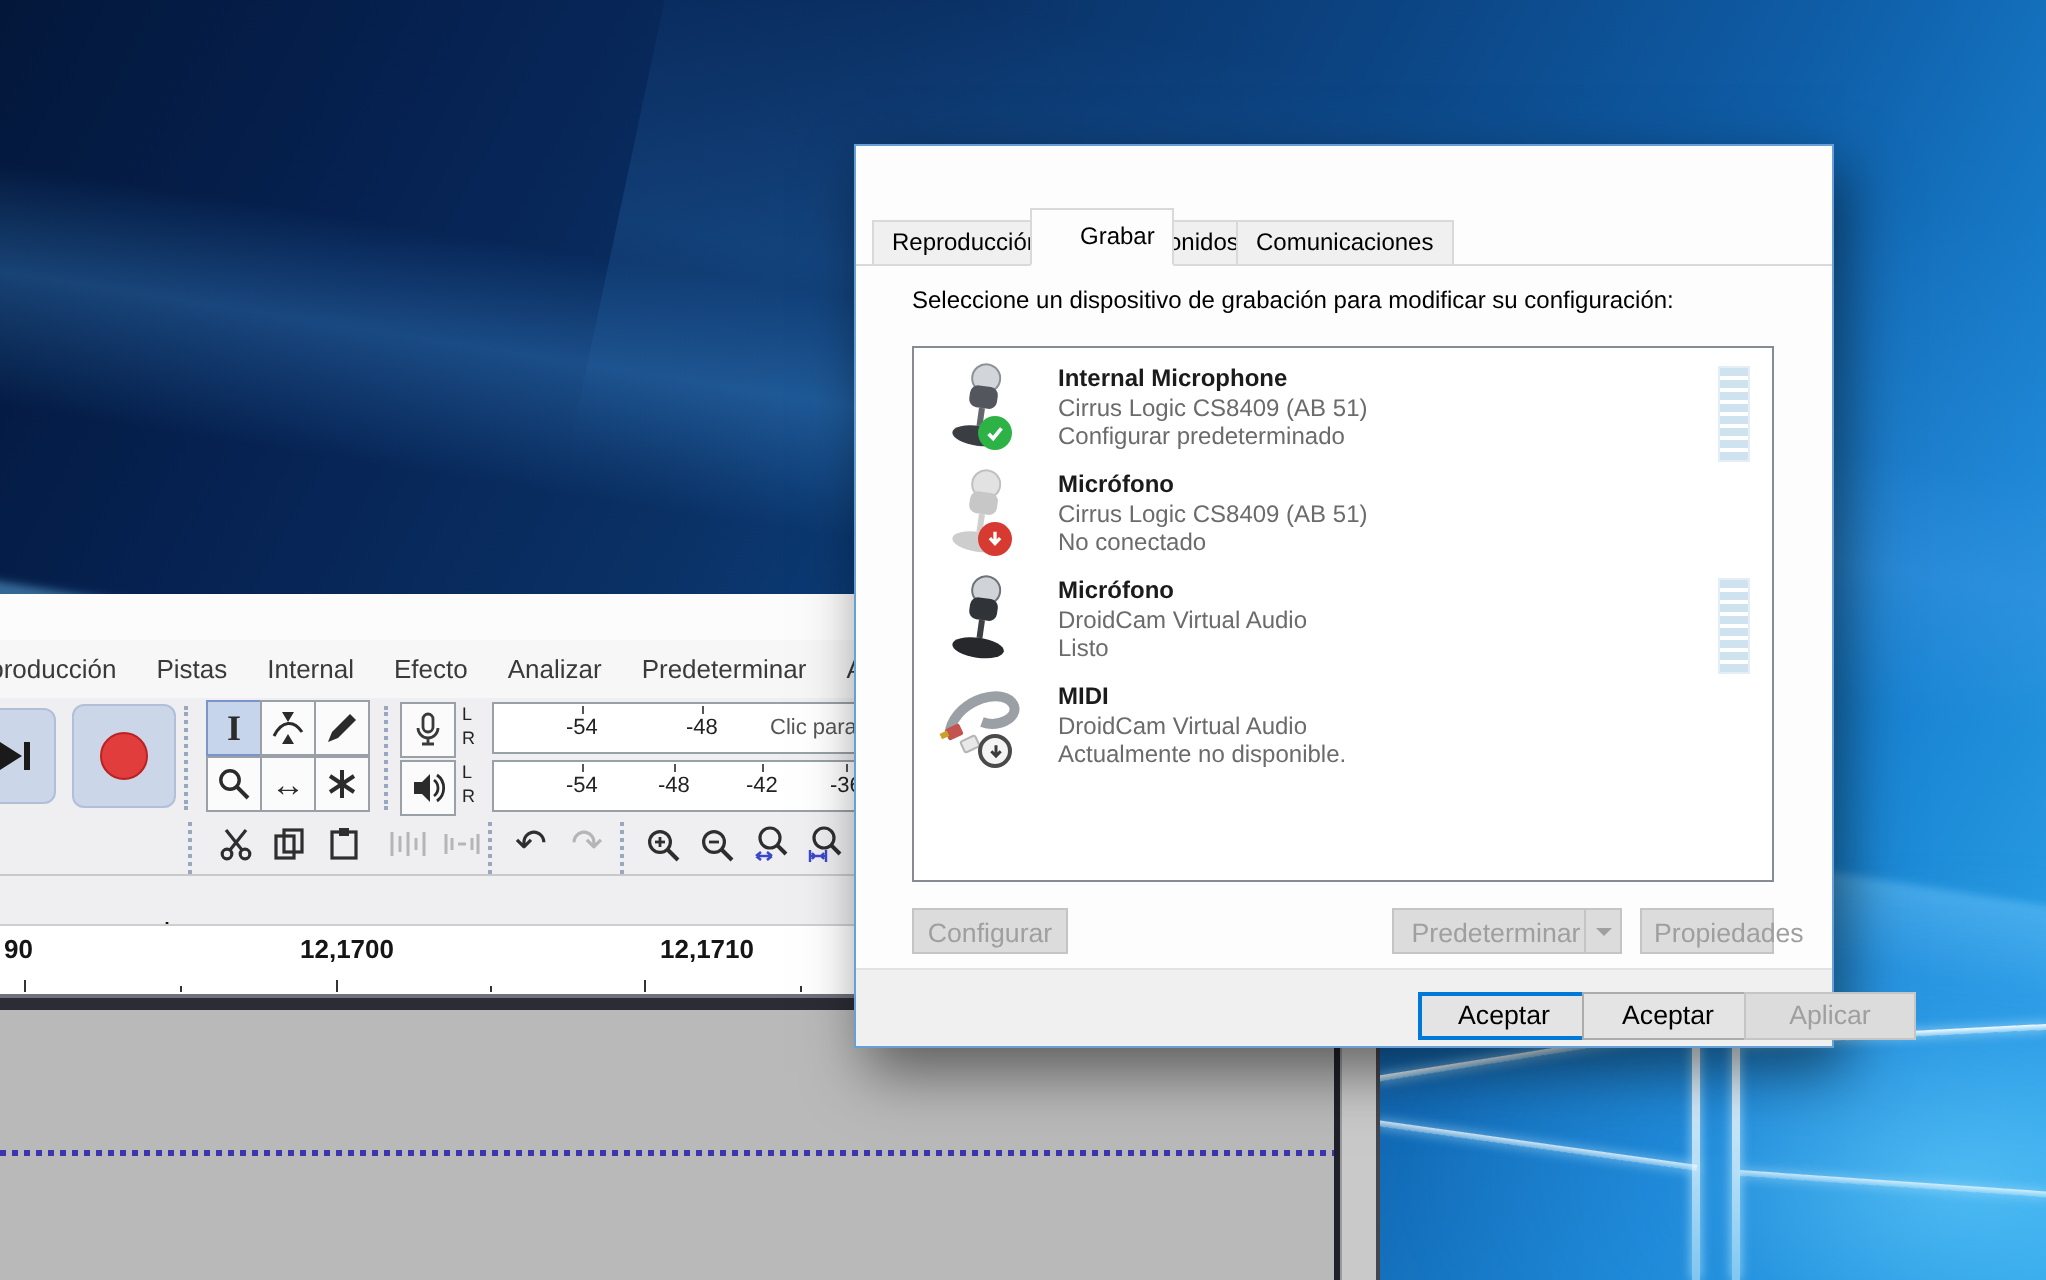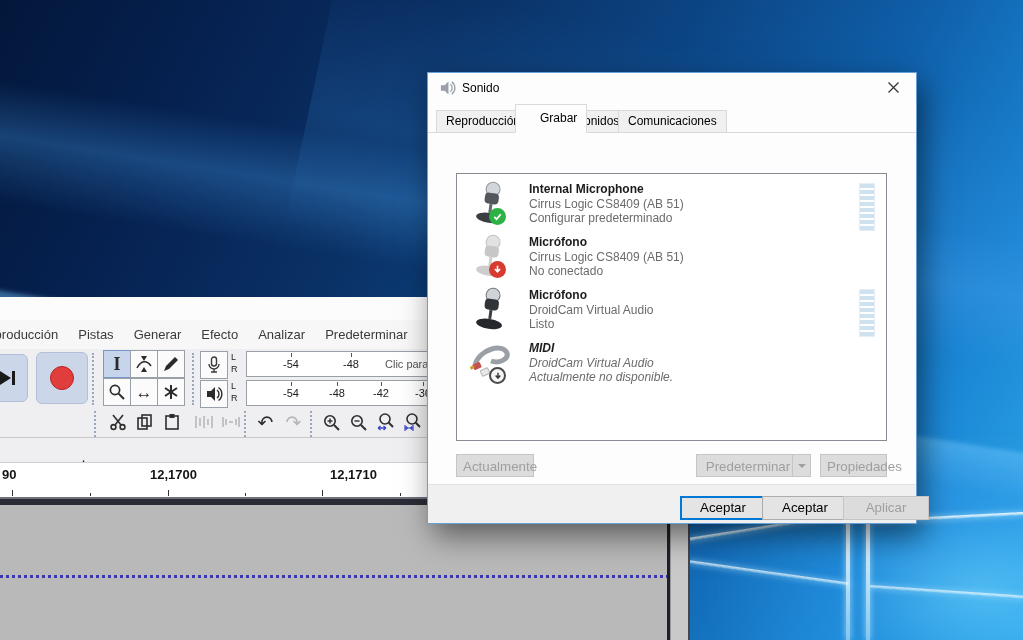--- a/index.html
+++ b/index.html
@@ -96,21 +96,21 @@
   .badge.gray{background:#f4f4f4;border:2px solid #4a4a4a;}
   .dev-name{position:absolute;left:72px;top:2px;font-weight:600;color:#1b1b1b;}
   .dev-detail{position:absolute;left:72px;top:17px;color:#6b6b6b;}
   .dev-status{position:absolute;left:72px;top:31px;color:#6b6b6b;}
   .dev-meter{position:absolute;left:402px;top:3px;width:14px;height:46px;
              background:repeating-linear-gradient(180deg,#cfe2f0 0 4px,#fff 4px 6px);border:1px solid #e4eef6;}
   .btn{position:absolute;box-sizing:border-box;text-align:center;background:#e4e4e4;border:1px solid #acacac;}
   .btn.dis{background:#dcdcdc;border-color:#c5c5c5;color:#9f9f9f;}
   .mid-btn{top:381px;height:23px;line-height:21px;}
   .foot{position:absolute;left:0;right:0;top:411px;bottom:0;background:#f0f0f0;border-top:1px solid #e2e2e2;}
-  .foot .btn{top:11px;width:86px;height:24px;line-height:20px;}
+  .foot .btn{top:11px;width:86px;height:24px;line-height:20px;margin-left:29px;}
   .btn.focus{border:2px solid #0078d7;line-height:18px;}
   .drop-arrow{position:absolute;left:364px;top:381px;width:19px;height:23px;background:#dcdcdc;
               border:1px solid #c5c5c5;box-sizing:border-box;}
   .drop-arrow::after{content:"";position:absolute;left:5px;top:9px;border:4px solid transparent;border-top-color:#9f9f9f;}
 </style>
 </head>
 <body>
 
 <div id="desktop">
   <div class="wallpaper"></div>
@@ -124,21 +124,21 @@
   <div class="logo-line lh4"></div>
   <div class="logo-line lv1"></div>
   <div class="logo-line lv2"></div>
 
   <div id="audacity">
     <div class="a-title"></div>
 
     <div class="a-menubar">
       <span>Reproducción</span>
       <span>Pistas</span>
-      <span>Generar</span>
+      <span>Internal</span>
       <span>Efecto</span>
       <span>Analizar</span>
       <span>Predeterminar</span>
       <span>Ayuda</span>
     </div>
 
     <div class="a-toolbars">
 
       <div class="tb-btn" style="left:-12px;top:5px;width:40px;height:48px;">
         <svg width="20" height="16" viewBox="0 0 20 16">
@@ -346,40 +346,28 @@
 
     <div class="a-track">
       <div class="wave"></div>
       <div class="track-edge"></div>
       <div class="scrollstrip"></div>
     </div>
     <div class="right-edge"></div>
   </div>
 
   <div id="sound-dialog">
-    <div class="d-title">
-      <svg style="position:absolute;left:11px;top:7px;" width="17" height="16" viewBox="0 0 18 16">
-        <polygon points="2,5 6,5 10,1 10,15 6,11 2,11" fill="#9aa0a6"></polygon>
-        <path d="M12 4 a5 5 0 0 1 0 8 M13.5 1.5 a8 8 0 0 1 0 13" stroke="#9aa0a6" stroke-width="1.4" fill="none"></path>
-      </svg>
-      <span class="ttl">Sonido</span>
-      <div class="d-close">
-        <svg width="11" height="11" viewBox="0 0 11 11">
-          <line x1="0.5" y1="0.5" x2="10.5" y2="10.5" stroke="#333" stroke-width="1.3"></line>
-          <line x1="10.5" y1="0.5" x2="0.5" y2="10.5" stroke="#333" stroke-width="1.3"></line>
-        </svg>
-      </div>
-    </div>
 
     <div class="tab-underline"></div>
     <span class="tab" style="left:8px;">Reproducción</span>
     <span class="tab active" style="left:87px;">Grabar</span>
     <span class="tab" style="left:138px;">Sonidos</span>
     <span class="tab" style="left:190px;">Comunicaciones</span>
 
+    <div class="d-instruction">Seleccione un dispositivo de grabación para modificar su configuración:</div>
 
     <div class="dev-list">
 
       <div class="dev-row" style="top:6px;">
         <svg class="dev-icon" viewBox="0 0 44 48">
           <g transform="rotate(8 22 24)">
             <rect x="15" y="2" width="14" height="14" rx="7" fill="#d2d5d9" stroke="#8e9296"></rect>
             <rect x="15" y="13" width="14" height="11" rx="4" fill="#53575d"></rect>
             <rect x="20.5" y="24" width="3" height="9" fill="#63676d"></rect>
             <ellipse cx="22" cy="38" rx="13" ry="5" fill="#3a3d42"></ellipse>
@@ -423,39 +411,39 @@
             <rect x="20.5" y="24" width="3" height="9" fill="#3c3f44"></rect>
             <ellipse cx="22" cy="38" rx="13" ry="5" fill="#26282c"></ellipse>
           </g>
         </svg>
         <span class="dev-name">Micrófono</span>
         <span class="dev-detail">DroidCam Virtual Audio</span>
         <span class="dev-status">Listo</span>
         <div class="dev-meter"></div>
       </div>
 
-      <div class="dev-row" style="top:165px;font-style:italic;">
+      <div class="dev-row" style="top:165px;">
         <svg class="dev-icon" viewBox="0 0 44 48">
           <path d="M6 26 C10 10, 34 4, 38 14 C40 20, 30 25, 22 22" stroke="#9aa0a6" stroke-width="5" fill="none"></path>
           <rect x="4" y="24" width="8" height="6" rx="1" fill="#c4534f" transform="rotate(-25 8 27)"></rect>
           <rect x="12" y="30" width="8" height="6" rx="1" fill="#e8e8e8" stroke="#b5b5b5" transform="rotate(-25 16 33)"></rect>
           <rect x="1" y="27" width="4" height="3" fill="#c9a227" transform="rotate(-25 3 28)"></rect>
         </svg>
         <div class="badge gray">
           <svg width="10" height="10" viewBox="0 0 12 12">
             <path d="M6 2 v5 M3.2 5.5 L6 8.5 L8.8 5.5" stroke="#3a3a3a" stroke-width="1.8" fill="none"></path>
             </svg>
         </div>
         <span class="dev-name">MIDI</span>
         <span class="dev-detail">DroidCam Virtual Audio</span>
         <span class="dev-status">Actualmente no disponible.</span>
       </div>
     </div>
 
-    <button class="btn dis mid-btn" style="left:28px;width:78px;">Actualmente</button>
+    <button class="btn dis mid-btn" style="left:28px;width:78px;">Configurar</button>
     <button class="btn dis mid-btn" style="left:268px;width:104px;">Predeterminar</button>
     <div class="drop-arrow"></div>
     <button class="btn dis mid-btn" style="left:392px;width:67px;">Propiedades</button>
 
     <div class="foot">
       <button class="btn focus" style="left:252px;">Aceptar</button>
       <button class="btn" style="left:334px;">Aceptar</button>
       <button class="btn dis" style="left:415px;">Aplicar</button>
     </div>
   </div>

